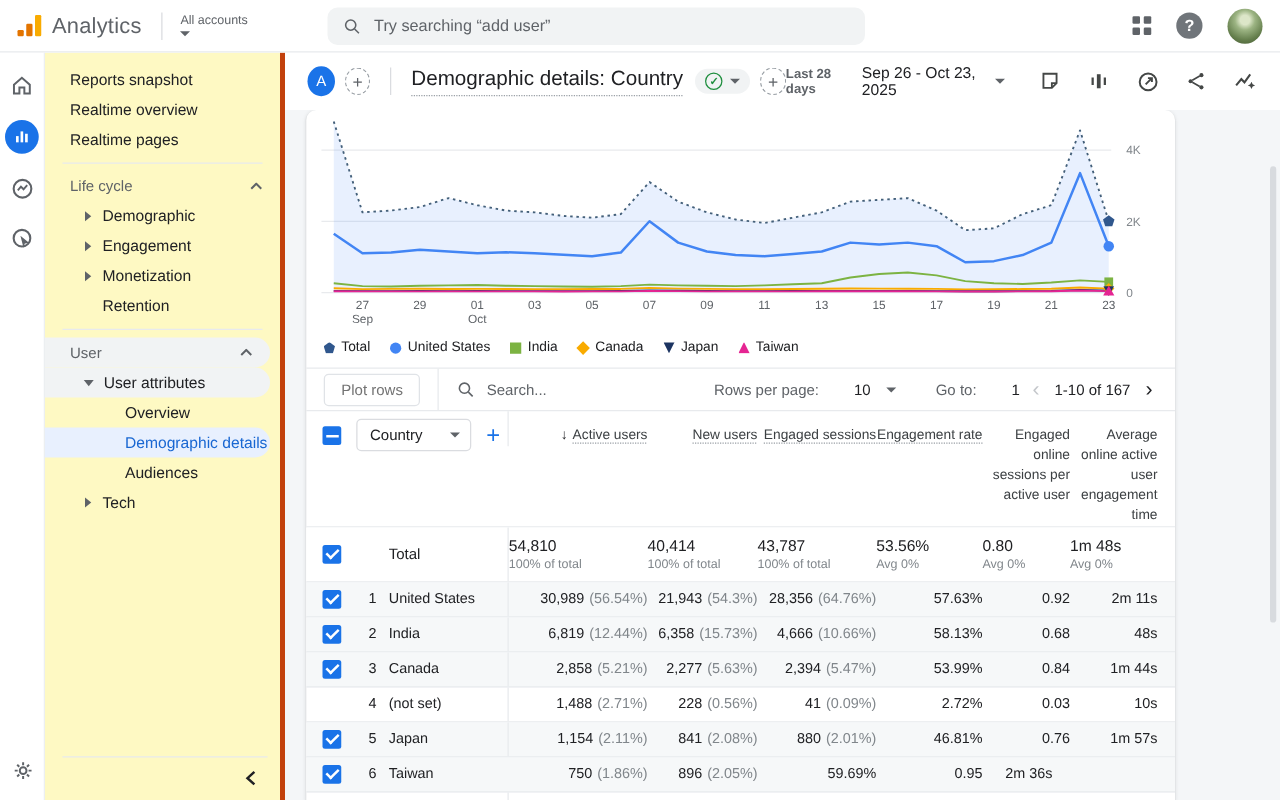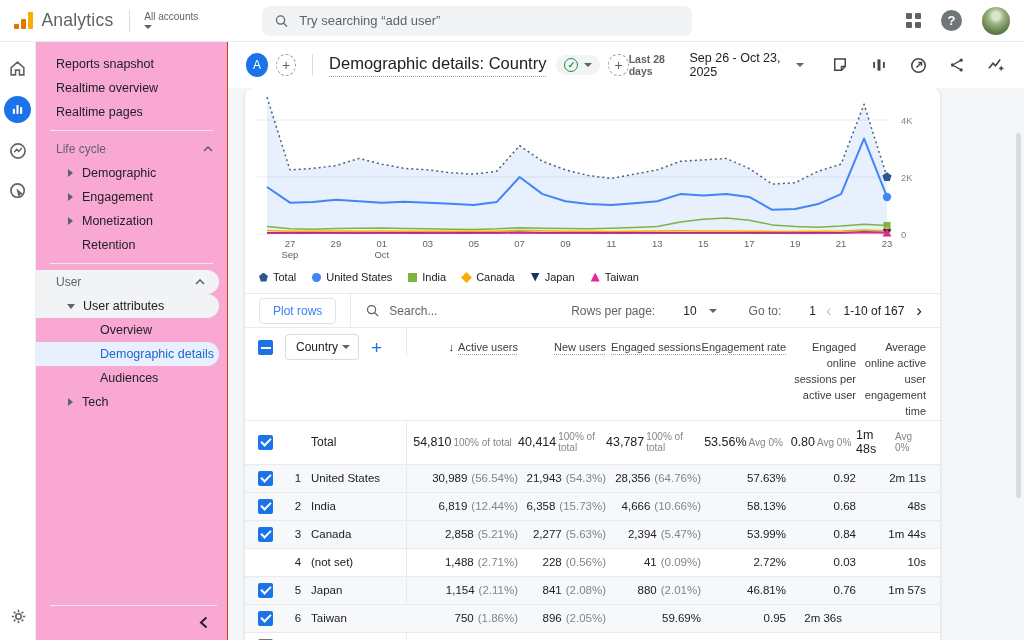--- a/index.html
+++ b/index.html
@@ -27,21 +27,21 @@
 .help-icon{width:21px;height:21px;border-radius:50%;background:#70757a;color:#fff;font-size:13px;display:flex;align-items:center;justify-content:center;font-weight:bold}
 .avatar{width:28px;height:28px;border-radius:50%;background:radial-gradient(circle at 50% 32%,#dce6c8 0 16%,#9cb483 34%,#647e4c 68%,#42562f 100%)}
 
 
 .shell{display:flex;height:598px}
 .rail{width:36px;border-right:1px solid #eceff1;position:relative;display:flex;flex-direction:column;align-items:center;padding-top:14px;gap:16px;background:#fff}
 .rail .ricon{width:24px;height:24px;display:flex;align-items:center;justify-content:center}
 .rail .active-circle{width:27px;height:27px;border-radius:50%;background:#1a73e8;display:flex;align-items:center;justify-content:center}
 .rail .gear{position:absolute;bottom:12px;left:6px}
 
-.sidebar{width:192px;background:#f9a8d4;border-right:1px solid #c2410c;position:relative;padding-top:10px;font-size:12.5px}
+.sidebar{width:192px;background:#fef9c3;border-right:4px solid #c2410c;position:relative;padding-top:10px;font-size:12.5px}
 .snav-item{height:24px;display:flex;align-items:center;padding-left:20px;color:#202124;position:relative;cursor:pointer}
 .snav-item .lbl{white-space:nowrap}
 .snav-divider{height:1px;background:#e8eaed;margin:6px 14px}
 .snav-section{height:24px;display:flex;align-items:center;justify-content:space-between;padding:0 14px 0 20px;color:#5f6368;font-size:12px}
 .snav-section.shaded,.snav-item.shaded{background:#f1f3f4;border-radius:0 14px 14px 0;margin-right:8px}
 .tri-r{width:0;height:0;border-left:5px solid #5f6368;border-top:4px solid transparent;border-bottom:4px solid transparent;margin:0 9px 0 6px}
 .tri-d{width:0;height:0;border-top:5px solid #5f6368;border-left:4px solid transparent;border-right:4px solid transparent;margin:0 8px 0 5px}
 .snav-item.indent1{padding-left:26px}
 .snav-item.indent1 .noarrow{width:20px;display:inline-block}
 .snav-item.sub{padding-left:64px}
@@ -77,21 +77,21 @@
 .mk{width:9px;height:9px;display:inline-block}
 .mk.circle{border-radius:50%}
 .mk.diamond{transform:rotate(45deg) scale(.85)}
 .mk.pentagon{clip-path:polygon(50% 0%,100% 38%,81% 100%,19% 100%,0% 38%)}
 .mk.triangle-down{clip-path:polygon(0 0,100% 0,50% 100%)}
 .mk.triangle-up{clip-path:polygon(50% 0,100% 100%,0 100%)}
 .card-divider{height:1px;background:#e8eaed;margin-top:5px}
 
 
 .controls{height:34px;display:flex;align-items:center;padding:0 14px 0 14px;border-bottom:1px solid #e8eaed;font-size:12px;color:#5f6368}
-.plot-rows-btn{border:1px solid #e0e3e7;border-radius:4px;color:#3b82f6;font-size:12px;padding:5px 13px;background:#fff;font-family:inherit}
+.plot-rows-btn{border:1px solid #e0e3e7;border-radius:4px;color:#737373;font-size:12px;padding:5px 13px;background:#fff;font-family:inherit}
 .ctrl-divider{width:1px;height:33px;background:#e8eaed;margin:0 14px}
 .tbl-search{display:flex;align-items:center;gap:9px;flex:1}
 .tbl-search input{border:none;outline:none;font-size:12px;color:#202124;background:transparent;width:160px;font-family:inherit}
 .tbl-search input::placeholder{color:#5f6368}
 .ctrl-right{display:flex;align-items:center;gap:6px}
 .ctrl-right .val{color:#202124;margin-left:22px}
 .ctrl-right .caret{margin-left:6px}
 .goto-label{margin-left:26px}
 .pg-chev{font-size:17px;line-height:1;padding:0 4px;color:#202124}
 .pg-chev.disabled{color:#c4c7cb}
@@ -108,27 +108,27 @@
 .cb.checked,.cb.indet{background:#1a73e8}
 .cb.checked::after{content:"";position:absolute;left:4.5px;top:1.5px;width:4px;height:8px;border:solid #fff;border-width:0 2px 2px 0;transform:rotate(45deg)}
 .cb.indet::after{content:"";position:absolute;left:2.5px;top:6.5px;width:10px;height:2px;background:#fff}
 .cb.empty{border:2px solid #70757a;background:#fff}
 .rank-cell{justify-content:center;font-size:11.5px;color:#202124}
 .country-cell{font-size:11.5px;color:#202124}
 .pct{color:#80868b;margin-left:4px}
 .thead{min-height:78px;align-items:start;border-bottom:1px solid #e8eaed}
 .thead .cb-cell{padding-top:12px}
 .hdim{grid-column:2/4;display:flex;align-items:center;gap:12px;padding-top:6px}
-.dim-select{display:flex;align-items:center;gap:4px;border:1px solid #dadce0;border-radius:4px;padding:5px 8px 5px 10px;font-size:12px;color:#202124;background:#fff}
+.dim-select{display:flex;align-items:center;gap:22px;border:1px solid #dadce0;border-radius:4px;padding:5px 8px 5px 10px;font-size:12px;color:#202124;background:#fff}
 .add-col{color:#1a73e8;font-size:19px;line-height:1;font-weight:400}
 .hcell{display:flex;justify-content:flex-end;padding-top:12px;font-size:11px;color:#3c4043;text-align:right;line-height:1.45}
 .hlabel.dotted{text-decoration:underline dotted;text-decoration-color:#9aa0a6;text-underline-offset:3px;text-decoration-thickness:1px}
 .sort-arrow{margin-right:4px;color:#202124;text-decoration:none;display:inline-block}
 .total-row{min-height:44px;background:#fff}
-.total-row .tcell{display:flex;align-items:center;justify-content:center;gap:2px}
+.total-row .tcell{display:flex;flex-direction:column;align-items:flex-start;justify-content:center;gap:2px}
 .total-row .tv{font-size:12.5px;color:#202124}
 .total-row .tsub{font-size:10px;color:#80868b}
 .total-label{font-size:12px;color:#202124}
 .drow{min-height:28px;font-size:11.5px}
 .last-col{padding-right:14px}
 </style>
 </head>
 <body>
 
 <header class="topbar">

